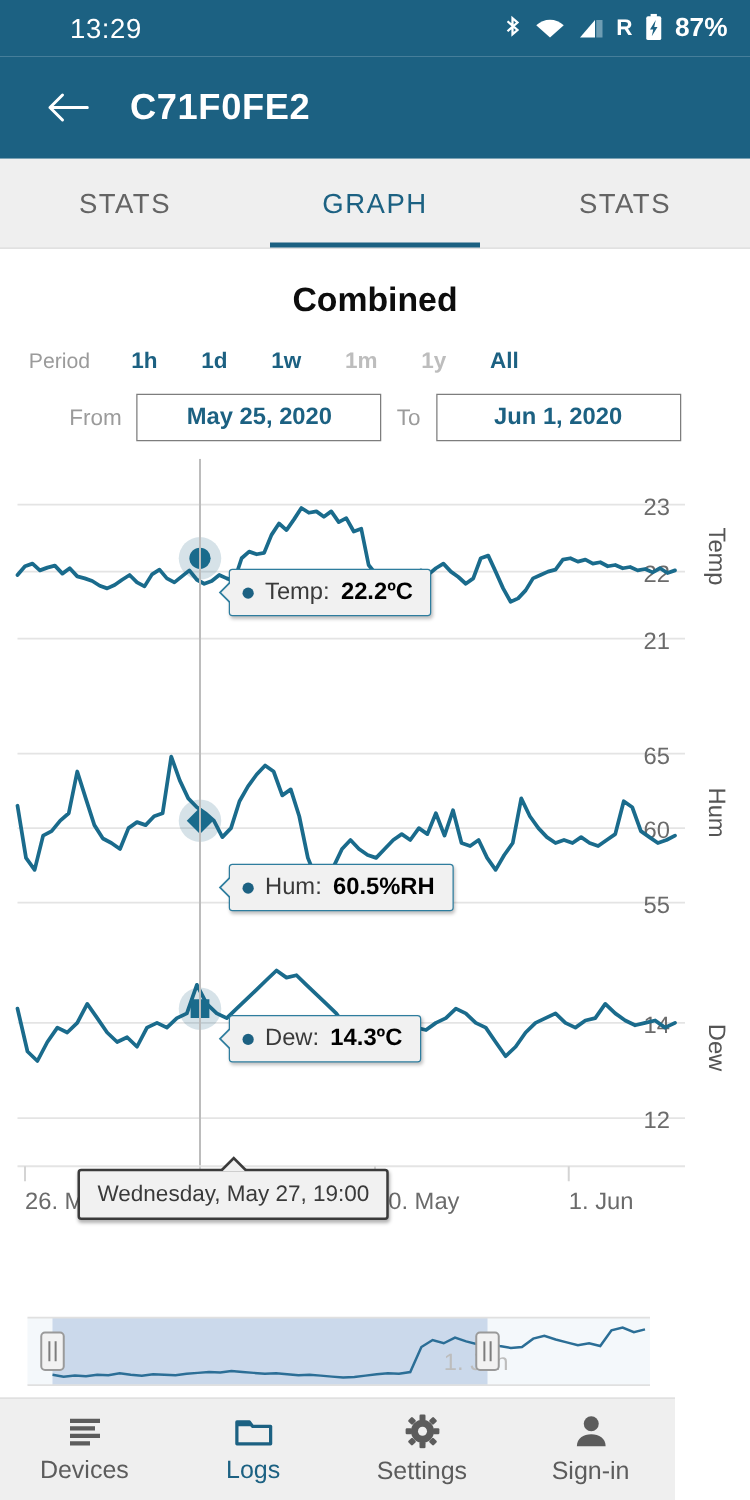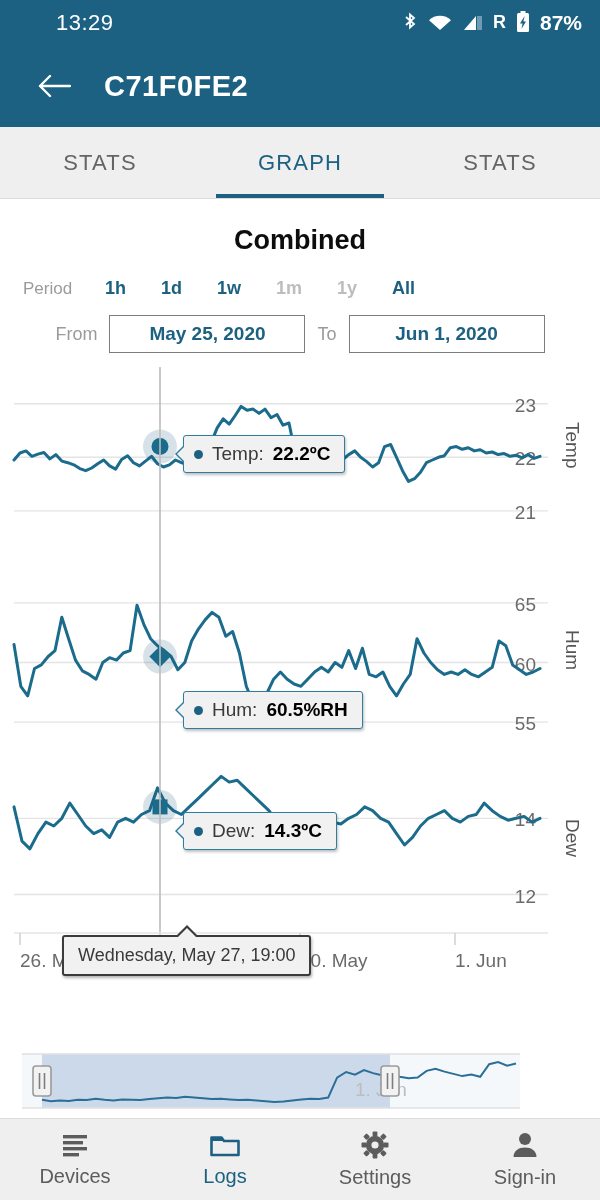--- a/index.html
+++ b/index.html
@@ -115,21 +115,21 @@
   .axis-title{
     position:absolute; font-size:19px; color:#555;
     writing-mode:vertical-rl; text-orientation:mixed;
   }
 
   
   .navigator { position:absolute; top:1048px; left:0; width:600px; height:68px; }
 
   
   .bottomnav{
-    position:absolute; bottom:0; left:0; width:600px; height:82px;
+    position:absolute; bottom:0; left:0; width:540px; height:82px;
     background:#efefef; border-top:1px solid #dcdcdc;
     display:flex;
   }
   .nav-item{
     flex:1; display:flex; flex-direction:column; align-items:center; justify-content:center;
     gap:7px; color:#5c5c5c; font-size:20px;
   }
   .nav-item.active{ color:#1c6182; }
 </style>
 </head>
@@ -228,21 +228,21 @@
       <line x1="300" y1="566" x2="300" y2="578" stroke="#d4d4d4" stroke-width="1.6"></line>
       <text x="300" y="600" text-anchor="start" font-size="19" fill="#6b6b6b" font-family="&quot;Liberation Sans&quot;, sans-serif">30. May</text>
       <line x1="455" y1="566" x2="455" y2="578" stroke="#d4d4d4" stroke-width="1.6"></line>
       <text x="455" y="600" text-anchor="start" font-size="19" fill="#6b6b6b" font-family="&quot;Liberation Sans&quot;, sans-serif">1. Jun</text>
     </svg>
 
   <div class="axis-title" style="left:561px; top:55px;">Temp</div>
   <div class="axis-title" style="left:561px; top:263px;">Hum</div>
   <div class="axis-title" style="left:561px; top:452px;">Dew</div>
 
-  <div class="tip" style="left:183px; top:68px;">
+  <div class="tip" style="left:183px; top:88px;">
     <span class="dot"></span>
     <span>Temp: </span>
       <b>22.2ºC</b>
   </div>
   <div class="tip" style="left:183px; top:288px;margin-top:36px;">
     <span class="dot"></span>
     <span>Hum: </span>
       <b>60.5%RH</b>
   </div>
   <div class="tip" style="left:183px; top:445px;">

